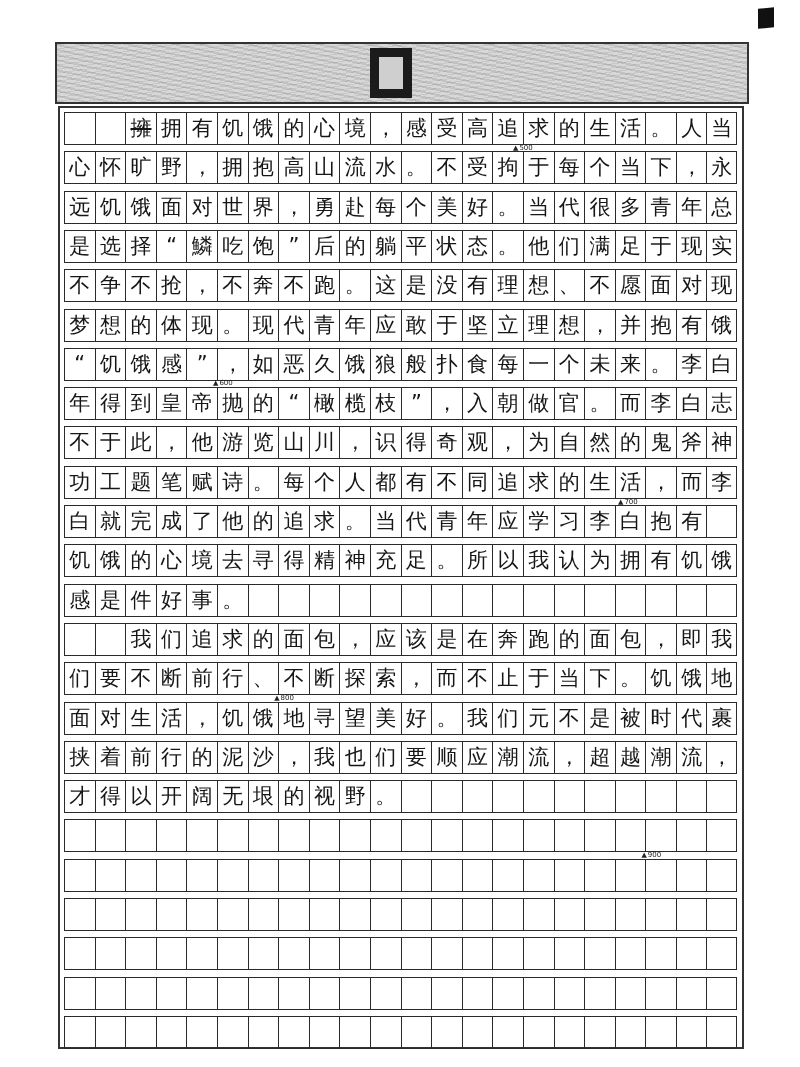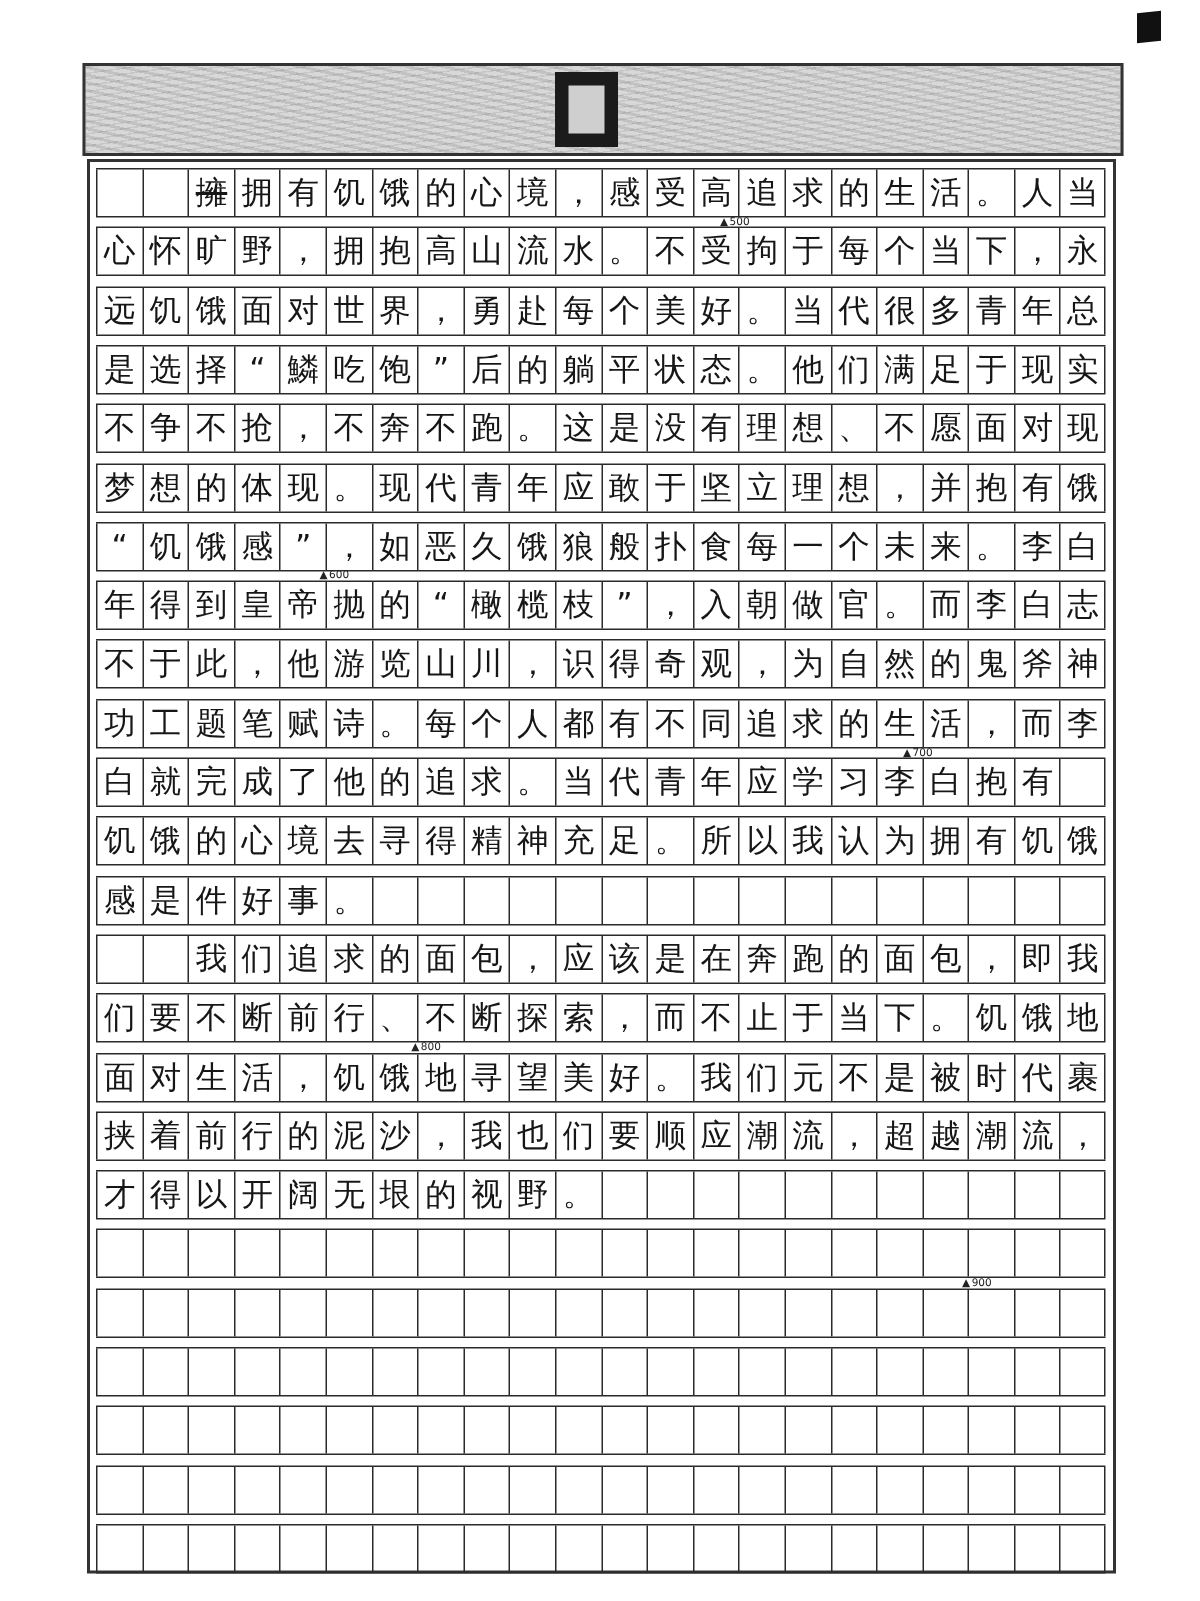--- a/index.html
+++ b/index.html
@@ -608,17 +608,17 @@
       <div class="cell"></div>
       <div class="cell"></div>
       <div class="cell"></div>
       <div class="cell"></div>
       <div class="cell"></div>
       <div class="cell"></div>
       <div class="cell"></div>
     </div>
   </div>
 
-<span class="marker" style="left: 480px; top: 144px;">500</span>
+<span class="marker" style="left: 513px; top: 144px;">500</span>
 <span class="marker" style="left: 213px; top: 348px; margin-top: 31px;">600</span>
-<span class="marker" style="left: 602px; top: 497.7px; text-align: right;">700</span>
+<span class="marker" style="left: 618px; top: 497.7px; text-align: right;">700</span>
 <span class="marker" style="left: 274.2px; top: 694.2px; text-align: right;">800</span>
 <span class="marker" style="left: 641.4px; top: 851.4px; text-align: right;">900</span>
 
 </body></html>

